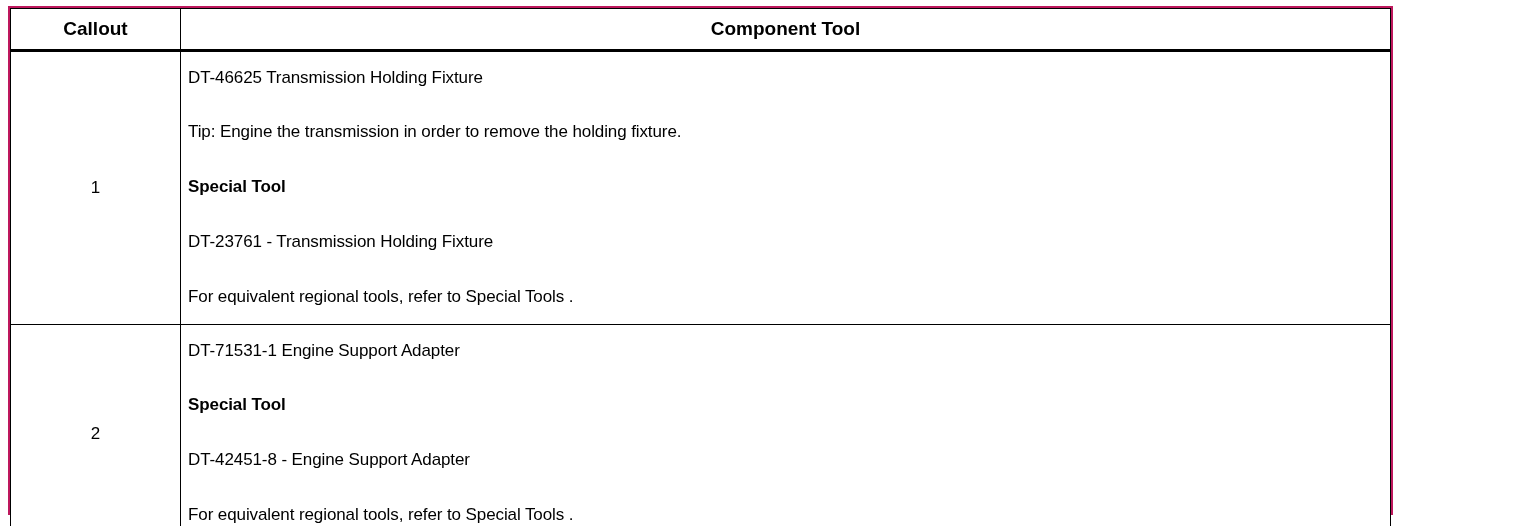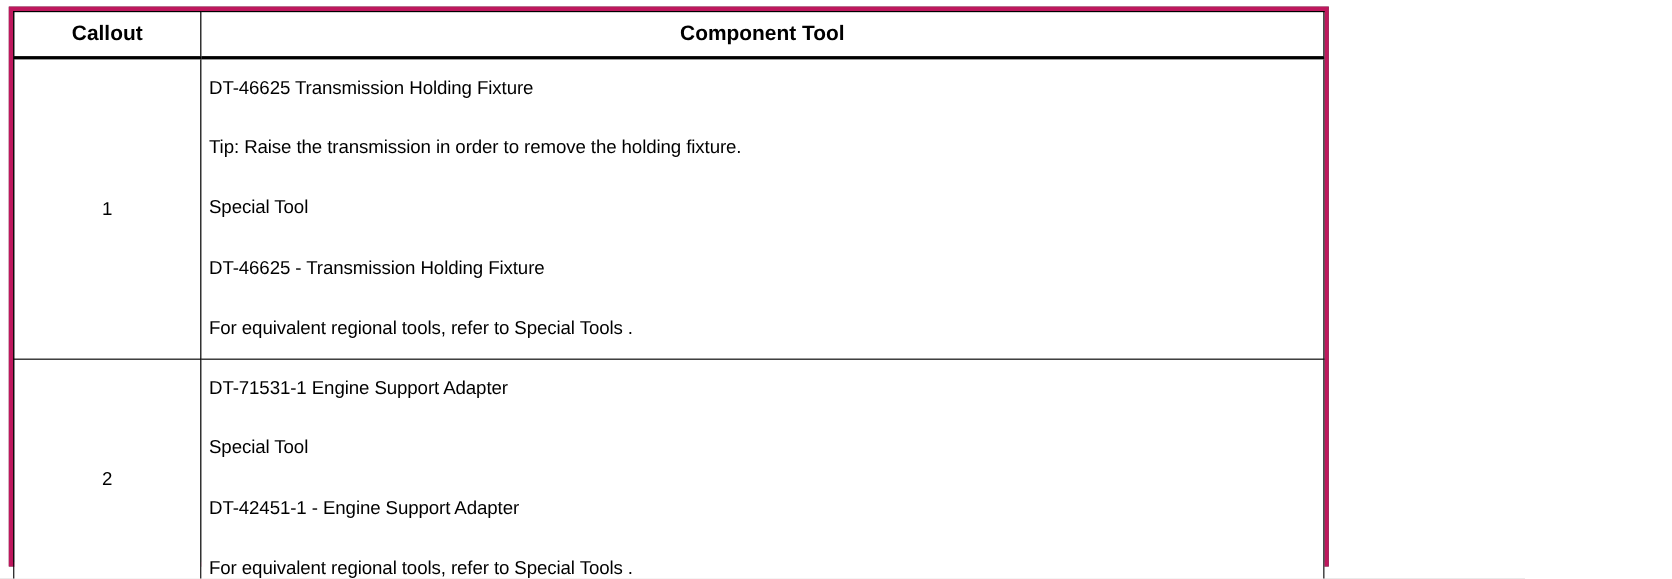--- a/index.html
+++ b/index.html
@@ -20,26 +20,26 @@
     width: 1520px;
     height: 526px;
     background: #ffffff;
   }
 
   
   .spec-table {
     position: absolute;
     left: 8px;
     top: 6px;
-    width: 1200px;
+    width: 1385px;
     height: 509px;
-    border: 4px solid #be185d;
+    border: 2px solid #be185d;
     border-collapse: collapse;
     box-sizing: border-box;
-    background: #404040;
+    background: #fde047;
   }
   table {
     width: 100%;
     height: 100%;
     border-collapse: collapse;
     table-layout: fixed;
   }
 
   col.c-callout { width: 170px; }
   col.c-name    { width: auto; }
@@ -85,21 +85,21 @@
     line-height: 55px;
     white-space: nowrap;
     font-size: 17px;
     letter-spacing: -0.1px;
   }
   .para:first-child { line-height: 52px; height: 52px; }
 
   .para b, .para strong {
     font-weight: normal;
   }
-  .lead { font-weight: normal; }
+  .lead { font-weight: bold; }
 </style>
 </head>
 <body>
 
 <div class="sheet">
   <div class="spec-table">
     <table>
       <colgroup>
         <col class="c-callout">
         <col class="c-name">
@@ -108,31 +108,31 @@
         <tr>
           <th class="h-callout">Callout</th>
           <th class="h-name">Component Tool</th>
         </tr>
       </thead>
       <tbody id="table-body">
           <tr>
             <td class="callout-cell">1</td>
             <td class="name-cell">
               <div class="para">DT-46625 Transmission Holding Fixture</div>
-              <div class="para"><b>Tip:</b> <span>Raise the transmission in order to remove the holding fixture.</span></div>
+              <div class="para"><b>Tip:</b> <span>Engine the transmission in order to remove the holding fixture.</span></div>
               <div class="para lead">Special Tool</div>
-              <div class="para">DT-46625 - Transmission Holding Fixture</div>
+              <div class="para">DT-23761 - Transmission Holding Fixture</div>
               <div class="para">For equivalent regional tools, refer to Special Tools .</div>
             </td>
           </tr>
           <tr>
             <td class="callout-cell">2</td>
             <td class="name-cell">
               <div class="para">DT-71531-1 Engine Support Adapter</div>
               <div class="para lead">Special Tool</div>
-              <div class="para">DT-42451-1 - Engine Support Adapter</div>
+              <div class="para">DT-42451-8 - Engine Support Adapter</div>
               <div class="para">For equivalent regional tools, refer to Special Tools .</div>
             </td>
           </tr>
         </tbody>
     </table>
   </div>
 </div>
 
 </body></html>

